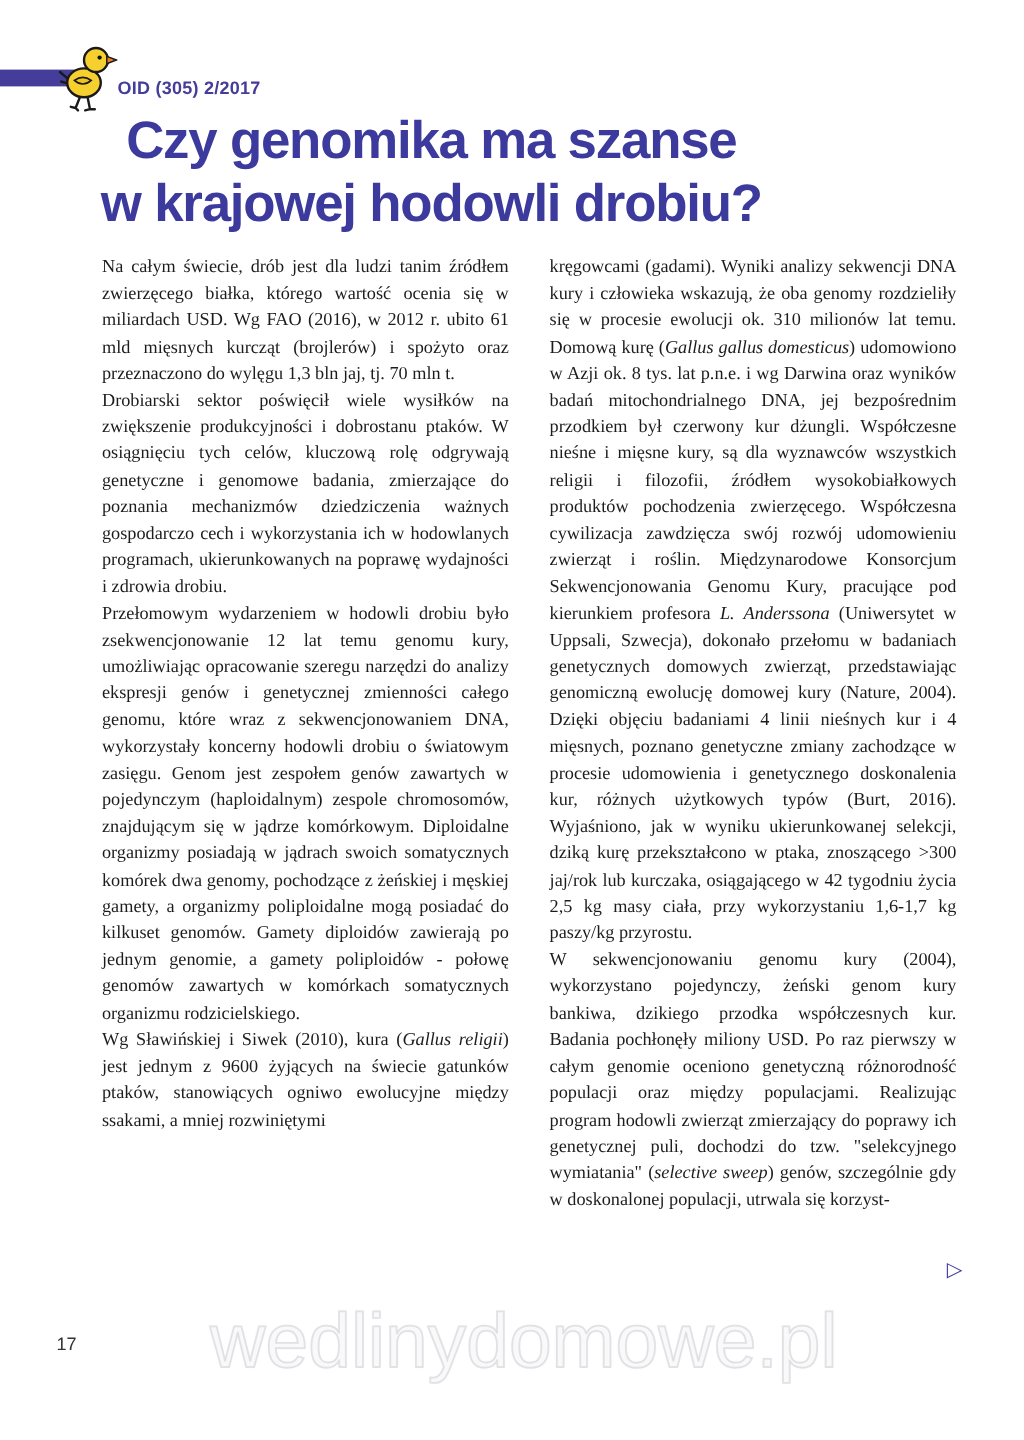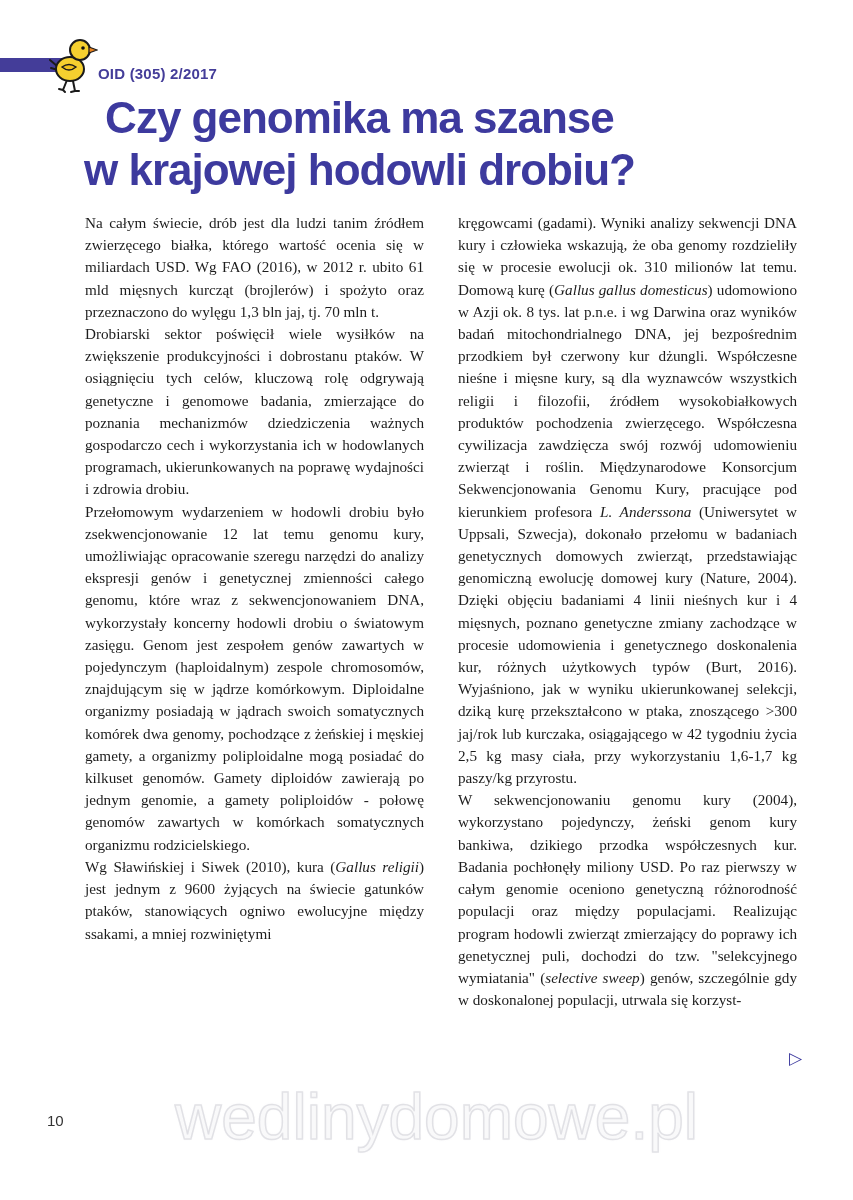--- a/index.html
+++ b/index.html
@@ -89,15 +89,15 @@
     <p class="para"><span>Przełomowym wydarzeniem w hodowli drobiu było zsekwencjonowanie 12 lat temu genomu kury, umożliwiając opracowanie szeregu narzędzi do analizy ekspresji genów i genetycznej zmienności całego genomu, które wraz z sekwencjonowaniem DNA, wykorzystały koncerny hodowli drobiu o światowym zasięgu. Genom jest zespołem genów zawartych w pojedynczym (haploidalnym) zespole chromosomów, znajdującym się w jądrze komórkowym. Diploidalne organizmy posiadają w jądrach swoich somatycznych komórek dwa genomy, pochodzące z żeńskiej i męskiej gamety, a organizmy poliploidalne mogą posiadać do kilkuset genomów. Gamety diploidów zawierają po jednym genomie, a gamety poliploidów - połowę genomów zawartych w komórkach somatycznych organizmu rodzicielskiego.</span></p>
     <p class="para"><span>Wg Sławińskiej i Siwek (2010), kura (</span><span class="italic">Gallus religii</span><span>) jest jednym z 9600 żyjących na świecie gatunków ptaków, stanowiących ogniwo ewolucyjne między ssakami, a mniej rozwiniętymi</span></p>
   </div>
 <div class="col col-right">
     <p class="para"><span>kręgowcami (gadami). Wyniki analizy sekwencji DNA kury i człowieka wskazują, że oba genomy rozdzieliły się w procesie ewolucji ok. 310 milionów lat temu. Domową kurę (</span><span class="italic">Gallus gallus domesticus</span><span>) udomowiono w Azji ok. 8 tys. lat p.n.e. i wg Darwina oraz wyników badań mitochondrialnego DNA, jej bezpośrednim przodkiem był czerwony kur dżungli. Współczesne nieśne i mięsne kury, są dla wyznawców wszystkich religii i filozofii, źródłem wysokobiałkowych produktów pochodzenia zwierzęcego. Współczesna cywilizacja zawdzięcza swój rozwój udomowieniu zwierząt i roślin. Międzynarodowe Konsorcjum Sekwencjonowania Genomu Kury, pracujące pod kierunkiem profesora </span><span class="italic">L. Anderssona</span><span> (Uniwersytet w Uppsali, Szwecja), dokonało przełomu w badaniach genetycznych domowych zwierząt, przedstawiając genomiczną ewolucję domowej kury (Nature, 2004). Dzięki objęciu badaniami 4 linii nieśnych kur i 4 mięsnych, poznano genetyczne zmiany zachodzące w procesie udomowienia i genetycznego doskonalenia kur, różnych użytkowych typów (Burt, 2016). Wyjaśniono, jak w wyniku ukierunkowanej selekcji, dziką kurę przekształcono w ptaka, znoszącego &gt;300 jaj/rok lub kurczaka, osiągającego w 42 tygodniu życia 2,5 kg masy ciała, przy wykorzystaniu 1,6-1,7 kg paszy/kg przyrostu.</span></p>
     <p class="para"><span>W sekwencjonowaniu genomu kury (2004), wykorzystano pojedynczy, żeński genom kury bankiwa, dzikiego przodka współczesnych kur. Badania pochłonęły miliony USD. Po raz pierwszy w całym genomie oceniono genetyczną różnorodność populacji oraz między populacjami. Realizując program hodowli zwierząt zmierzający do poprawy ich genetycznej puli, dochodzi do tzw. "selekcyjnego wymiatania" (</span><span class="italic">selective sweep</span><span>) genów, szczególnie gdy w doskonalonej populacji, utrwala się korzyst-</span></p>
   </div>
 
 <span class="cont-marker">▷</span>
 
-<div class="pageno">10</div>
+<div class="pageno">17</div>
 
 <div class="watermark">wedlinydomowe.pl</div>
 
 </body></html>

